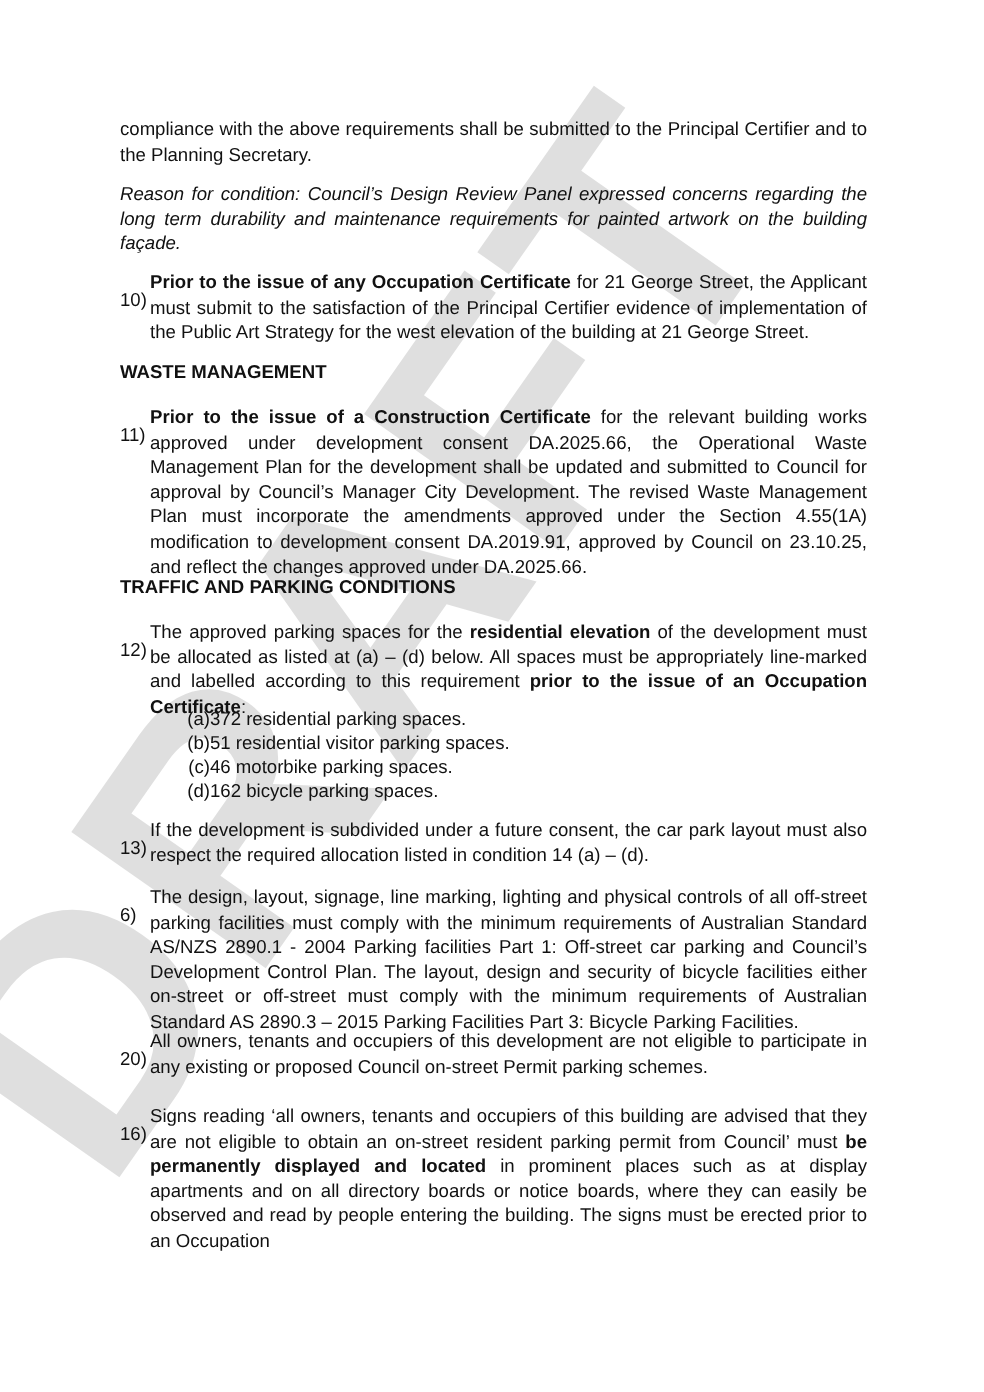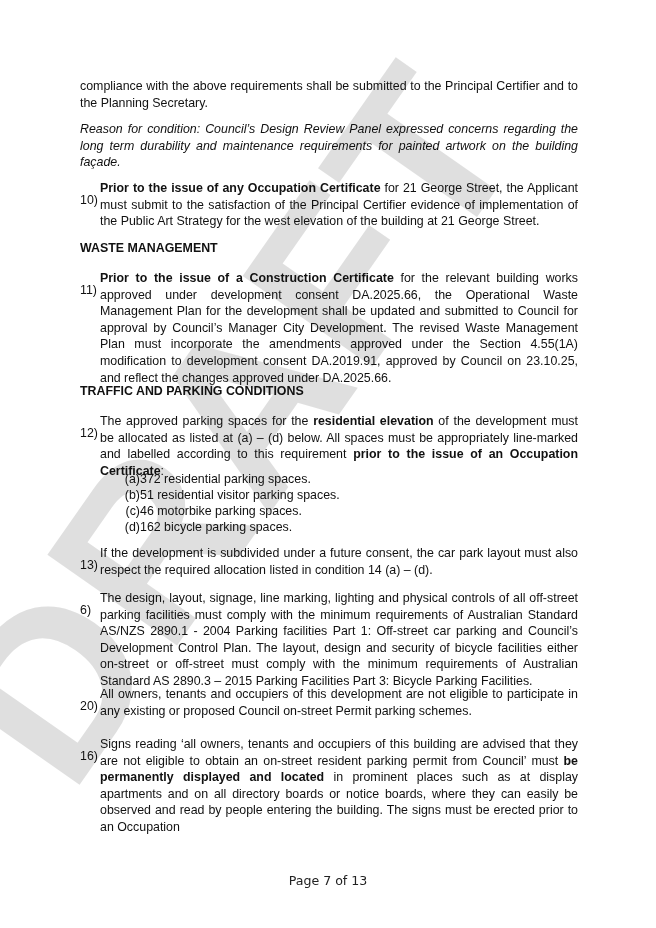--- a/index.html
+++ b/index.html
@@ -73,14 +73,13 @@
       <p class="body">All owners, tenants and occupiers of this development are not eligible to participate in any existing or proposed Council on-street Permit parking schemes.</p>
     </div>
 
     <div class="item" style="top:658px">
       <span class="num">16)</span>
       <p class="body"><span>Signs reading ‘all owners, tenants and occupiers of this building are advised that they are not eligible to obtain an on-street resident parking permit from Council’ must </span><b>be permanently displayed and located</b><span> in prominent places such as at display apartments and on all directory boards or notice boards, where they can easily be observed and read by people entering the building. The signs must be erected prior to an Occupation</span></p>
     </div>
 
   </div>
 
-  <div class="footer">Page 7 of 13</div>
 </div>
 
 </body></html>

